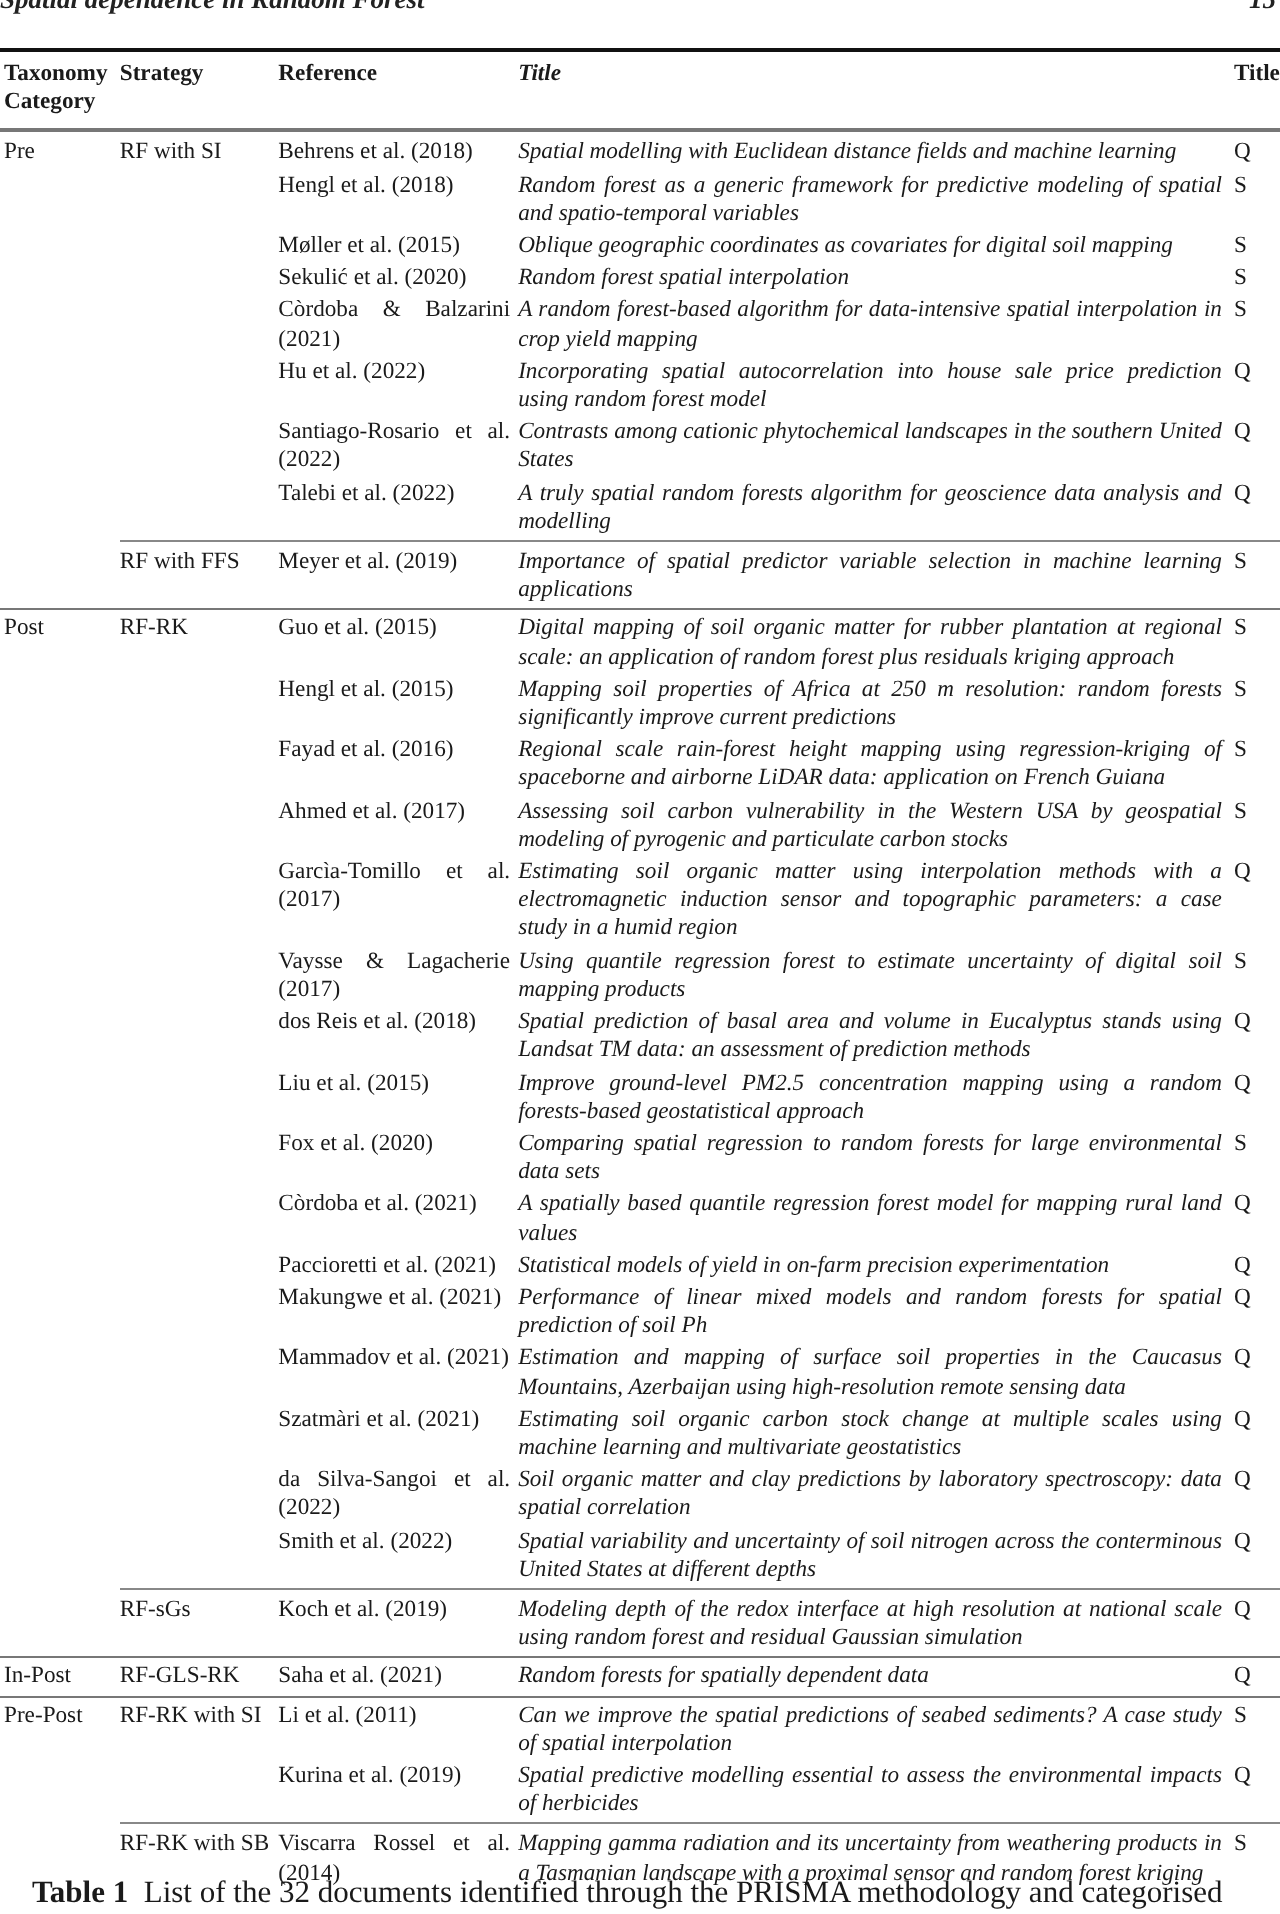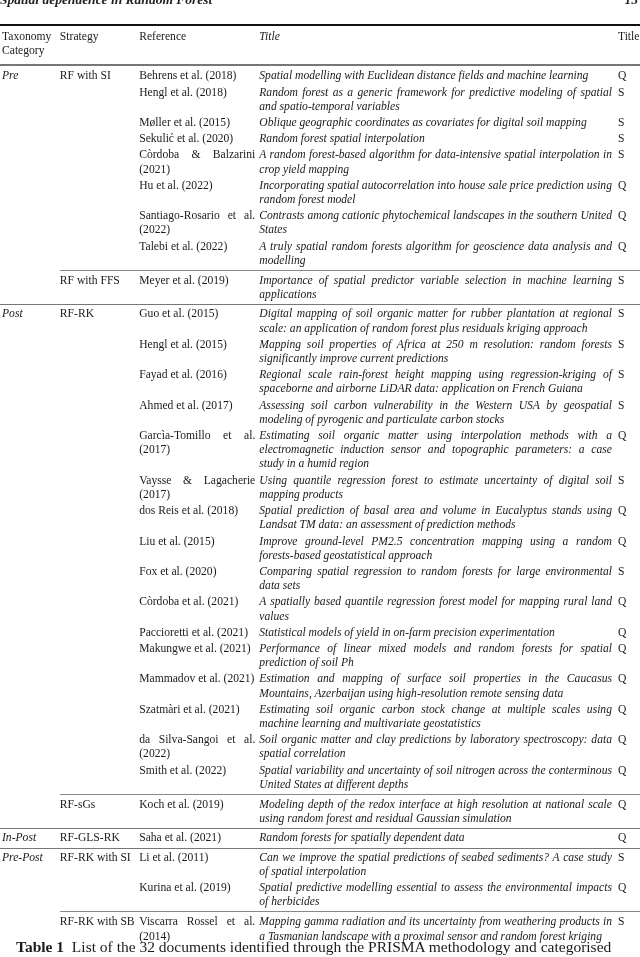--- a/index.html
+++ b/index.html
@@ -13,29 +13,29 @@
     font-size: 13.5px; font-style: italic; font-weight: bold; color: #222;
   }
   .running-head .left { position: absolute; left: 0; top: 0; }
   .running-head .right { position: absolute; right: 2px; top: 0; }
   .rule-top { position: absolute; left: 0; top: 24px; width: 640px; height: 1.5px; background: #111; }
   table.ref {
     position: absolute; left: 0; top: 27px; width: 640px;
     border-collapse: collapse; font-size: 11.6px; line-height: 14.2px;
   }
   table.ref td, table.ref th { padding: 0; vertical-align: top; }
-  th { font-weight: normal; text-align: left; }
+  th { font-weight: bold; text-align: left; }
   .c-cat { width: 58px; padding-left: 2px !important; }
   .c-str { width: 80px; }
   .c-ref { width: 117px; padding-right: 4px !important; text-align: justify; }
   .c-tit { width: 357px; font-style: italic; text-align: justify; padding-right: 6px !important; }
   .c-from { width: 22px; text-align: left; }
   thead th { padding-top: 3px !important; padding-bottom: 6px !important; }
   thead tr { border-bottom: 2px solid #777; }
-  .cat { font-style: italic; }
+  .cat { }
   tr.first td { padding-top: 3px !important; }
   tr.row td { padding-bottom: 2px !important; }
   tr.sep-full { border-top: 1.5px solid #777; }
   tr.sep-strat td.sepcell { border-top: 1px solid #888; }
   tr.sep-strat td { padding-top: 3px !important; }
   tr.sep-full td { padding-top: 2px !important; }
   .caption {
     position: absolute; left: 16px; top: 938px; width: 640px;
     font-size: 15.5px; line-height: 18px; white-space: nowrap;
   }

